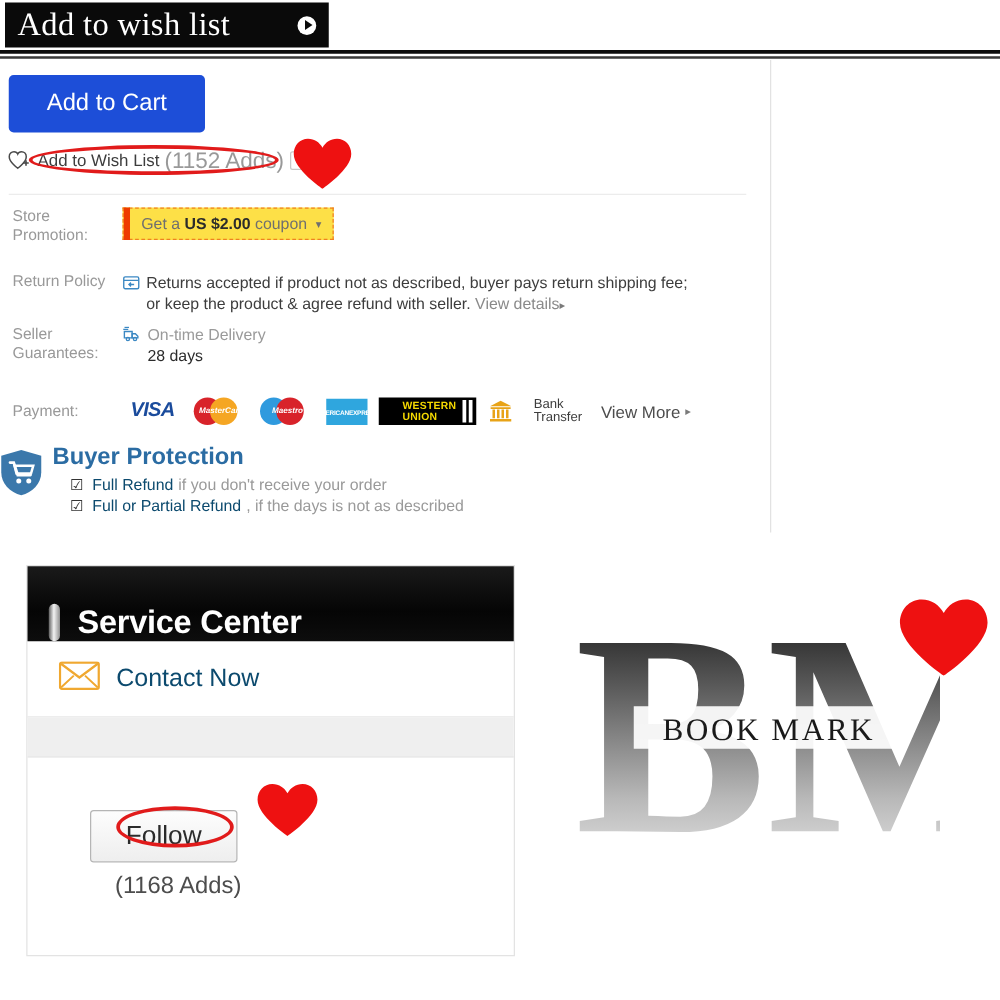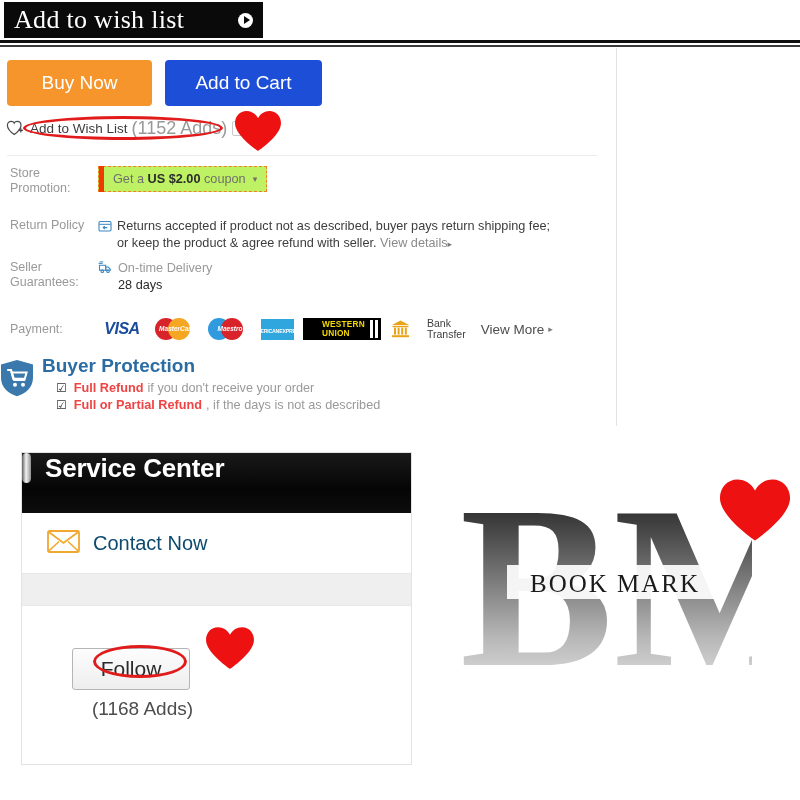--- a/index.html
+++ b/index.html
@@ -78,21 +78,21 @@
   
   .inforow { position: absolute; display: flex; }
   .ilabel { width: 88px; color: #999; font-size: 12.5px; line-height: 15px; flex: none; }
   .ibody  { font-size: 12.7px; color: #3d3d3d; line-height: 17px; }
 
   #row-promo { left: 10px; top: 166px; }
   #coupon-box {
     display:inline-flex; align-items: center;
     border: 1px dashed #f08020;
     height: 26px; padding: 0 9px 0 0;
-    position: relative; background:#bef264;
+    position: relative; background:#fde047;
   }
   #coupon-bar { width: 5px; height: 26px; background: #ee3b00; margin-right: 9px; }
   #coupon-text { font-size: 12.7px; color: #6f6f6f; white-space: nowrap; }
   #coupon-text b { color: #2b2b2b; font-weight: bold; }
   #coupon-caret { margin-left: 7px; color: #6f6f6f; font-size: 9px; }
 
   #row-return { left: 10px; top: 218px; }
   #row-guarantee { left: 10px; top: 260px; }
   #row-payment { left: 10px; top: 316px; align-items: center; }
 
@@ -145,30 +145,30 @@
   #bank { display: flex; align-items: center; gap: 16px; }
   #bank .blabel { font-size: 10.5px; color: #3d3d3d; line-height: 11.5px; }
   #viewmore { display:flex; align-items:center; gap:4px; margin-left: 6px; font-size: 13.5px; color: #4d4d4d; }
 
   
   #protection { position: absolute; left: 0; top: 355px; display: flex; }
   #shield { flex: none; margin-right: 8px; margin-top: 4px; }
   #prot-title { font-size: 19px; color: #2b6ca3; margin: 0 0 4px 0; font-weight: bold; }
   .prot-line { font-size: 12.7px; color: #9a9a9a; display: flex; align-items: center; margin: 3px 0 3px 14px; }
   .prot-line .chk { margin-right: 7px; font-size: 12px; color: #333; }
-  .prot-line b { color: #ef4444; font-weight: bold; margin-right: 4px; }
+  .prot-line b { color: #0c4a6e; font-weight: normal; margin-right: 4px; }
 
   
   #service-panel {
     position: absolute; left: 21px; top: 452px; width: 391px; height: 313px;
     background: #fff; border: 1px solid #e3e3e3;
   }
   #sc-header {
     height: 60px; background: #101010;
-    display: flex; align-items: flex-start; 
+    display: flex; align-items: flex-end; padding-left: 17px;
     background: linear-gradient(180deg,#1a1a1a 0%,#050505 60%,#0d0d0d 100%);
   }
   #sc-pill { width: 9px; height: 30px; border-radius: 5px;
     background: linear-gradient(90deg,#5e5e5e,#f2f2f2 45%,#8f8f8f);
     margin-right: 14px; flex: none; }
   #sc-title { color: #ffffff; font-size: 26px; font-weight: bold; letter-spacing: -.2px; }
   #sc-contact { height: 61px; display: flex; align-items: center; padding-left: 25px; border-bottom: 1px solid #e8e8e8; }
   #env-icon { flex: none; margin-right: 13px; }
   #sc-contact-label { font-size: 20px; color: #0c4a6e; }
   #sc-gap { height: 32px; background: #efefef; border-bottom: 1px solid #e8e8e8; }
@@ -200,21 +200,20 @@
   <span class="btitle">Add to wish list</span>
   <span class="playico">
       <i></i>
     </span>
 </div>
 <div id="rule-thick"></div>
 <div id="rule-thin"></div>
 <div id="vdivider"></div>
 
 <div id="btnrow">
-  <button class="bigbtn" id="buy-now">Buy Now</button>
   <button class="bigbtn" id="add-cart">Add to Cart</button>
 </div>
 
 <div id="wishrow">
   <span id="wish-heart-icon">
     <svg width="22" height="18" viewBox="0 0 22 18">
       <path d="M8.2 15.6C8.2 15.6 1.4 10.7 1.4 6.3 1.4 3.9 3.1 2.3 5.2 2.3c1.5 0 2.6.8 3 1.8.4-1 1.5-1.8 3-1.8 2.1 0 3.8 1.6 3.8 4 0 4.4-6.8 9.3-6.8 9.3z" fill="none" stroke="#4a4a4a" stroke-width="1.2"></path>
       <path d="M12.6 11.4h4.4M14.8 9.2v4.4" stroke="#4a4a4a" stroke-width="1.3" fill="none"></path>
     </svg>
   </span>

